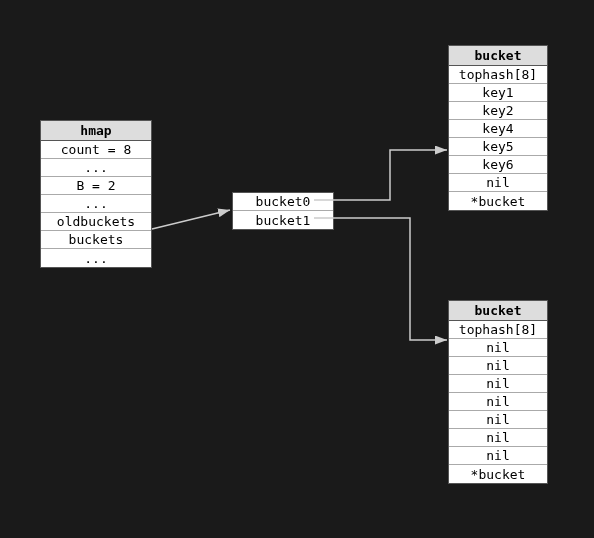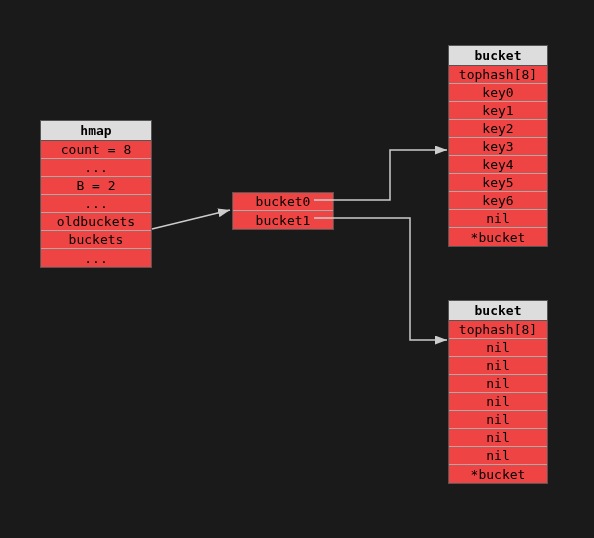--- a/index.html
+++ b/index.html
@@ -16,21 +16,21 @@
 
     .diagram {
       position: absolute;
       top: 0; left: 0;
       width: 594px;
       height: 538px;
     }
 
     .box {
       position: absolute;
-      background: #ef4444;
+      background: #ffffff;
       border: 1px solid #555;
     }
 
     .box-title {
       background: #ddd;
       border-bottom: 1px solid #555;
       text-align: center;
       font-weight: bold;
       padding: 2px 6px;
     }
@@ -106,24 +106,22 @@
   </div>
 
   <div class="box bucketref-box">
     <div class="box-row">bucket0</div>
     <div class="box-row">bucket1</div>
   </div>
 
   <div class="box bucket1-box">
     <div class="box-title">bucket</div>
     <div class="box-row">tophash[8]</div>
-    <div class="box-row">key0</div>
     <div class="box-row">key1</div>
     <div class="box-row">key2</div>
-    <div class="box-row">key3</div>
     <div class="box-row">key4</div>
     <div class="box-row">key5</div>
     <div class="box-row">key6</div>
     <div class="box-row">nil</div>
     <div class="box-row">*bucket</div>
   </div>
 
   <div class="box bucket2-box">
     <div class="box-title">bucket</div>
     <div class="box-row">tophash[8]</div>

